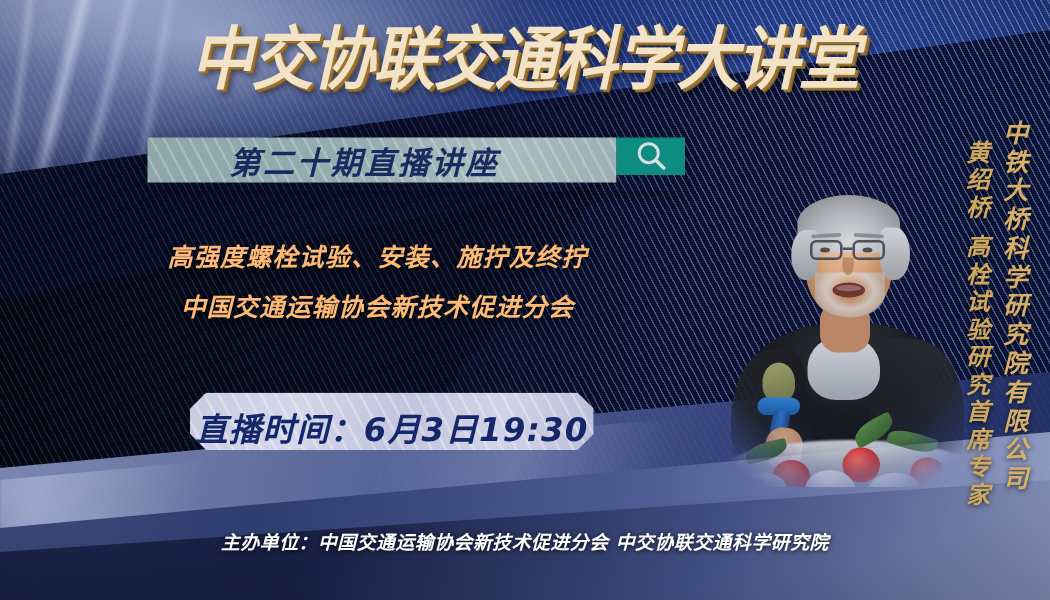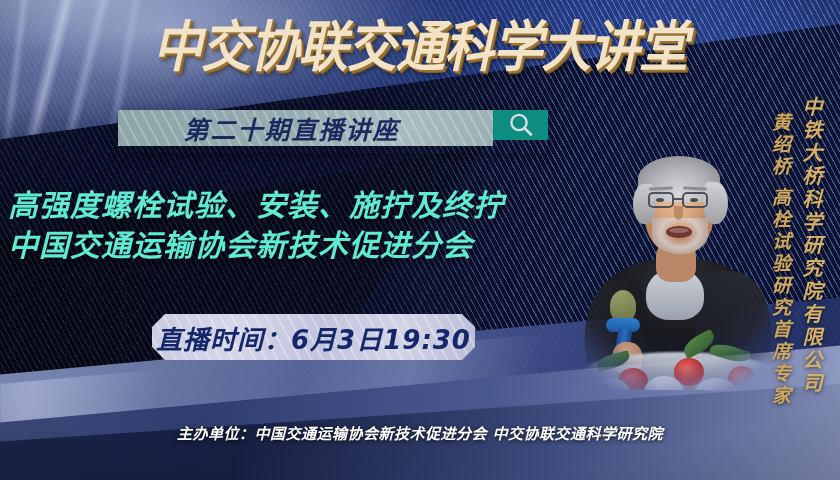--- a/index.html
+++ b/index.html
@@ -208,35 +208,36 @@
   }
   #search-btn{
     width:55px;background:#0d8c80;
     display:flex;align-items:center;justify-content:center;
   }
   #search-btn svg{display:block;}
 
   
   #headline{
     position:absolute;left:8px;top:186px;width:588px;
+    text-align:center;
     font-family:"DejaVu Sans","Liberation Sans",sans-serif;
     font-weight:700;
-    font-size:30px;line-height:40px;
-    color:#5eead4;
+    font-size:20px;line-height:40px;
+    color:#fdba74;
     letter-spacing:1px;
     text-shadow:0 2px 6px rgba(0,0,0,.75);
   }
   #headline .l2{display:block;}
 
   
   #time-box{
     position:absolute;left:152px;top:314px;width:323px;height:46px;
     background:linear-gradient(100deg,#c9cbe0 0%,#d5d6e8 26%,#c2c4dd 52%,#d2d3e6 76%,#bcbed8 100%);
     clip-path:polygon(13px 0, calc(100% - 13px) 0, 100% 13px, 100% calc(100% - 13px), calc(100% - 13px) 100%, 13px 100%, 0 calc(100% - 13px), 0 13px);
-    display:flex;align-items:center;justify-content:center;
+    display:flex;align-items:flex-end;justify-content:center;
     box-shadow:0 3px 14px rgba(0,0,0,.45);
   }
   #time-box::before{
     content:"";position:absolute;inset:0;
     background:repeating-linear-gradient(62deg, rgba(255,255,255,.30) 0 2px, rgba(255,255,255,0) 2px 10px);
     clip-path:inherit;pointer-events:none;
   }
   #time-text{
     position:relative;z-index:2;
     font-family:"DejaVu Sans","Liberation Sans",sans-serif;

